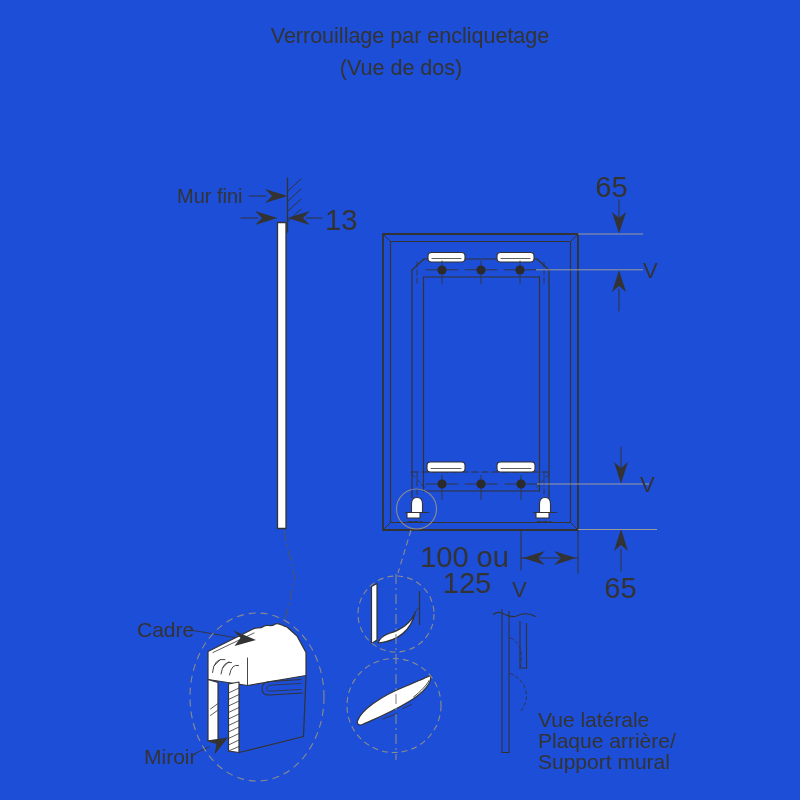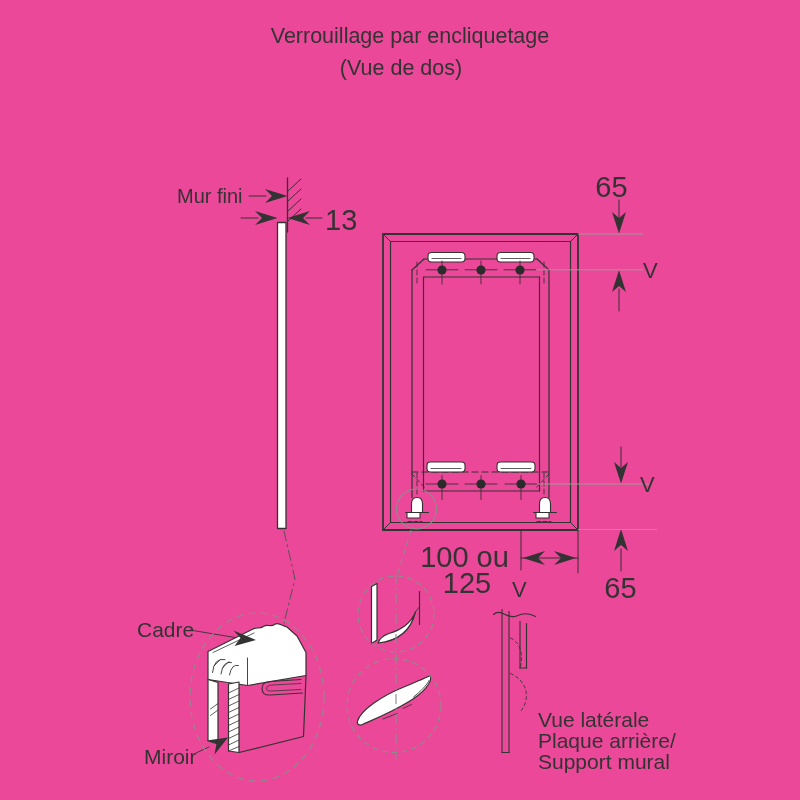--- a/index.html
+++ b/index.html
@@ -1,16 +1,16 @@
 <!DOCTYPE html>
 <html><head>
 <meta charset="utf-8">
 <style>
   html,body{margin:0;padding:0;background:#ffffff;}
-  .stage{position:relative;width:800px;height:800px;background:#ec4899;overflow:hidden;}
+  .stage{position:relative;width:800px;height:800px;background:#1d4ed8;overflow:hidden;}
   svg{position:absolute;left:0;top:0;}
   svg text{
     font-family:"Liberation Sans","DejaVu Sans",sans-serif;
     fill:#333333;
     stroke:none;
   }
   .wh{fill:#ffffff;}
   .barb{fill:#333333;stroke:none;}
   .t-title{font-size:21.5px;}
   .t-label{font-size:20px;}

